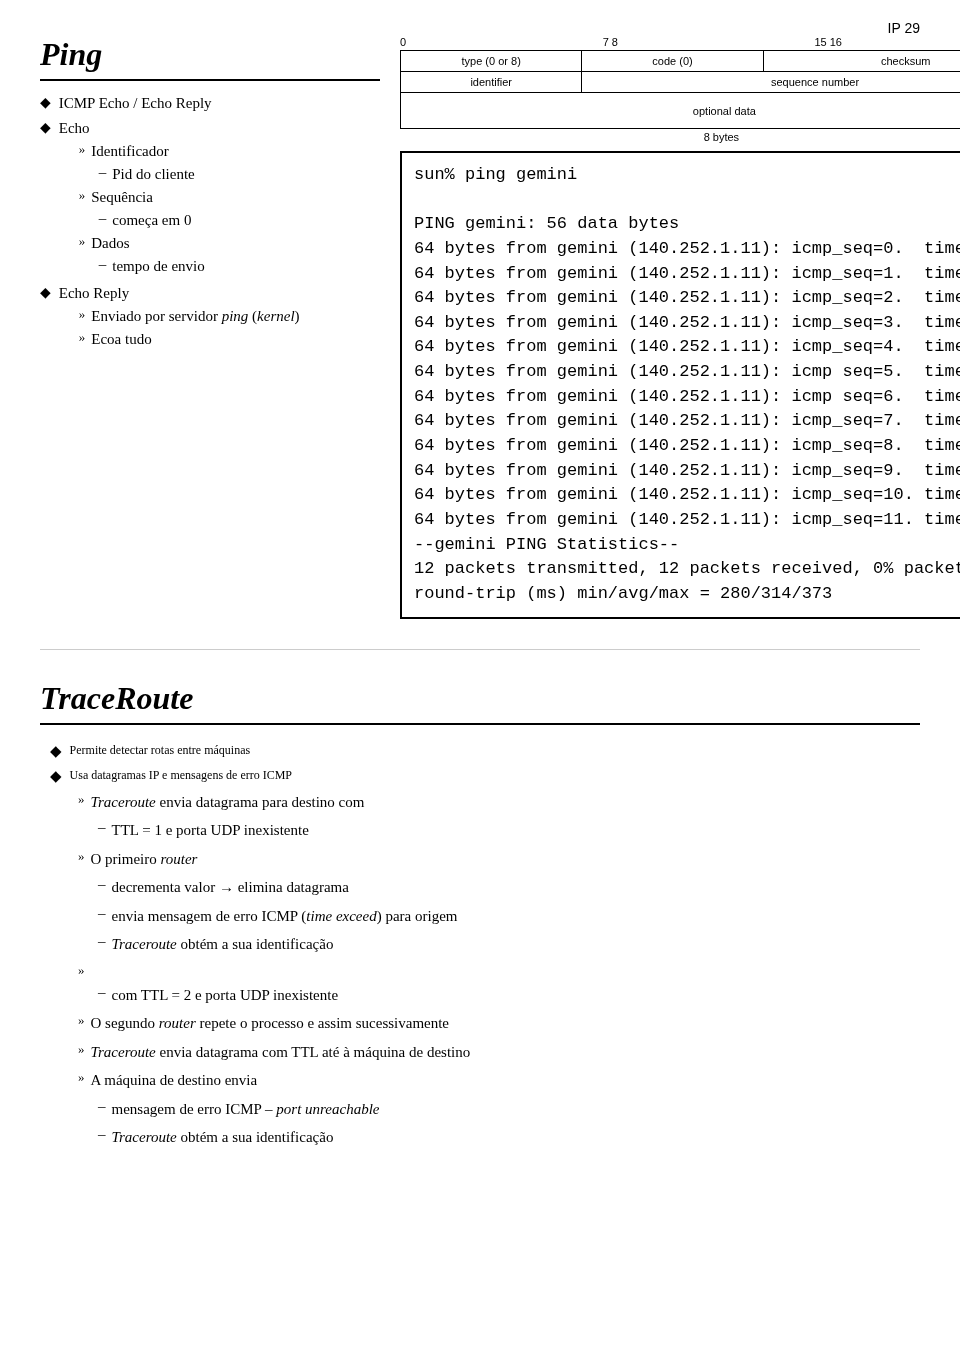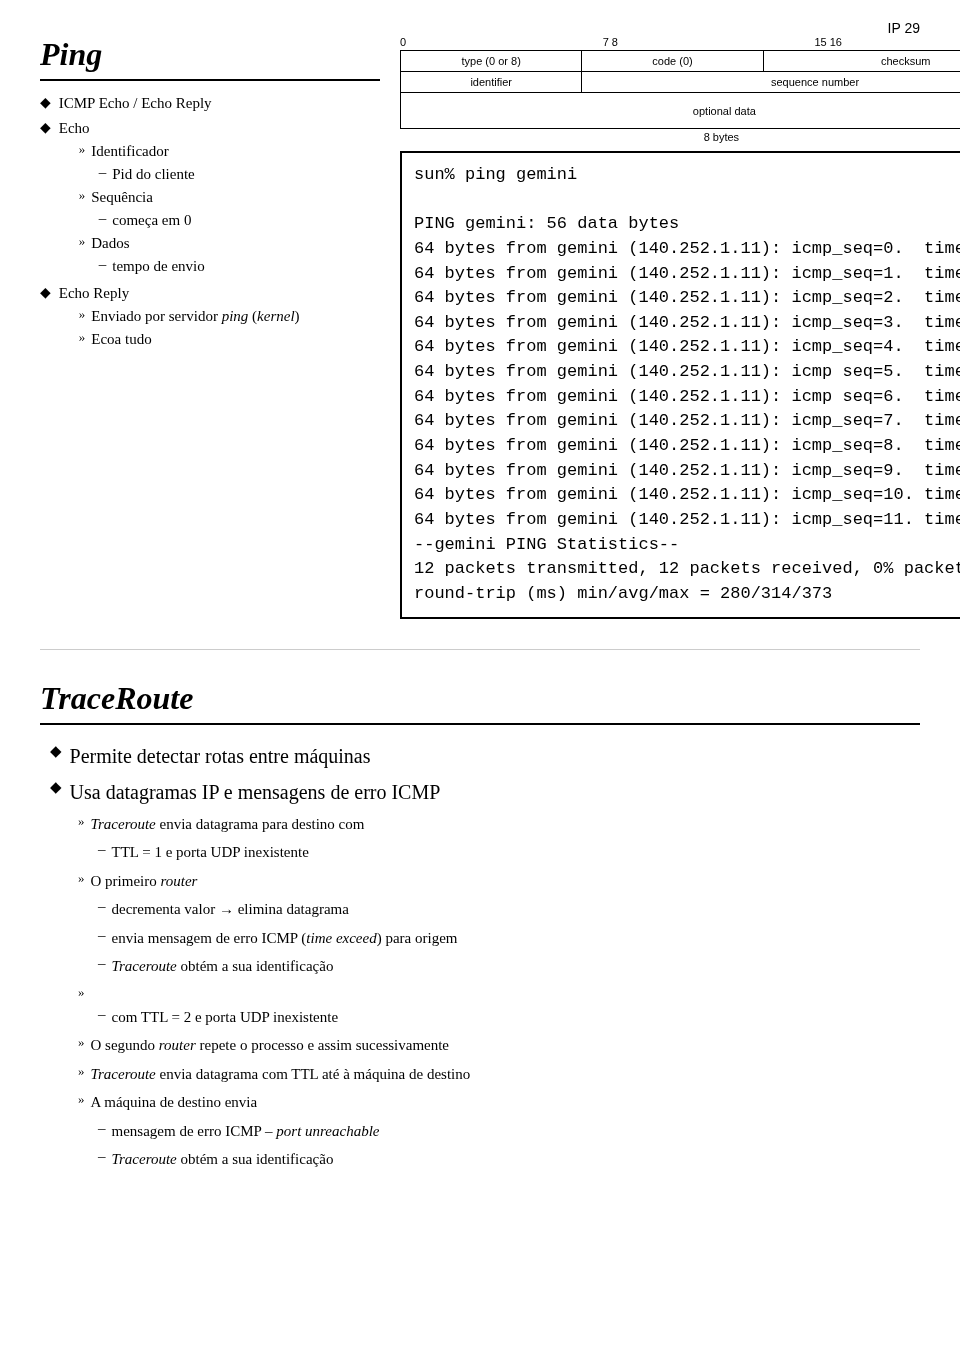--- a/index.html
+++ b/index.html
@@ -152,21 +152,21 @@
 
     .indent-1 {
       margin-left: 28px;
     }
 
     .indent-2 {
       margin-left: 48px;
     }
 
     .tr-text {
-      font-size: 20px;
+      font-size: 12px;
       line-height: 1.5;
     }
 
     .tr-sub-text {
       font-size: 15px;
       line-height: 1.5;
     }
 
     .separator-line {
       border: none;

